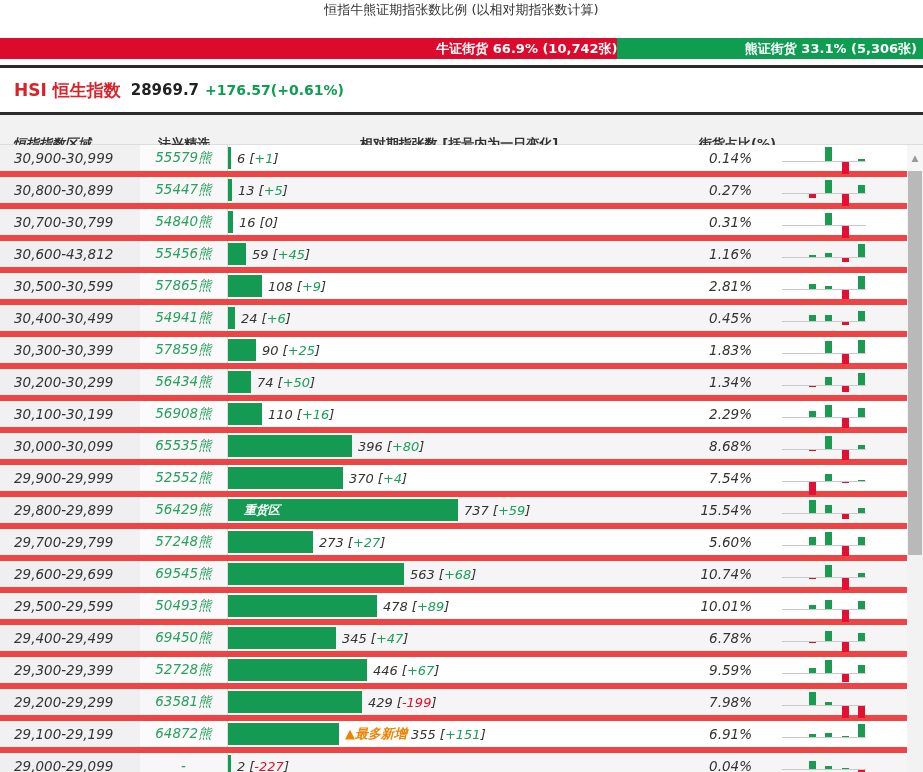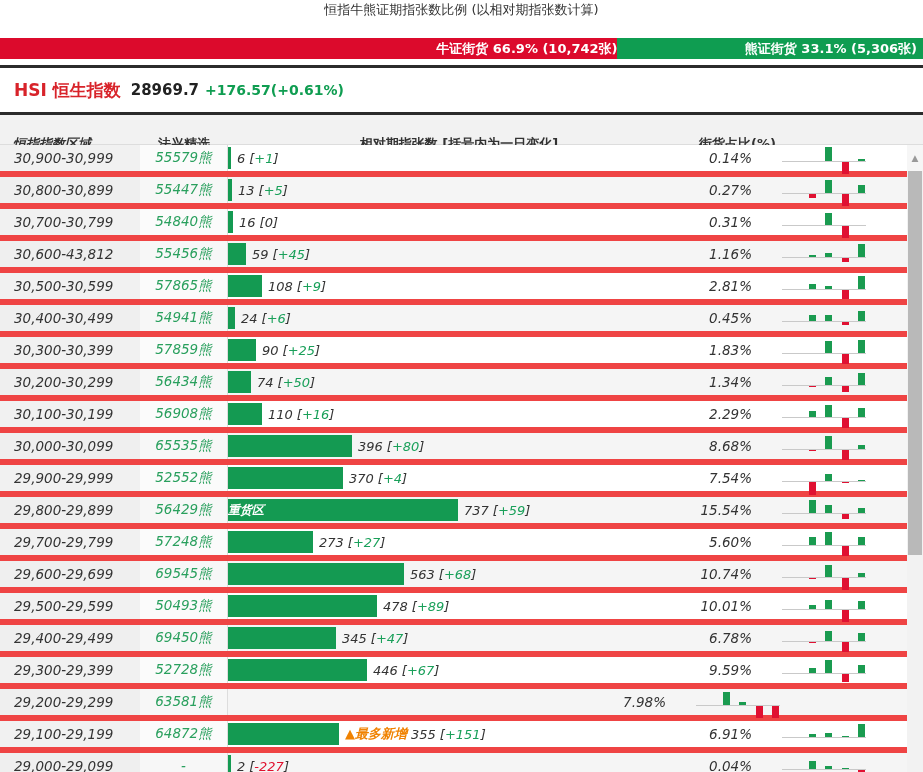--- a/index.html
+++ b/index.html
@@ -36,21 +36,21 @@
     align-items:center; background:#fff; border-bottom:6px solid #ef4444; font-size:13.5px; color:#333;font-style:italic; }
   .row.alt { background:#f5f5f5; }
   .c1 { padding-left:14px; background:#f1f1f1; height:100%; display:flex; align-items:center; }
   .row.alt .c1 { background:#efefef; }
   .c2 { text-align:center; color:#2aa05e; height:100%; display:flex; align-items:center;
         justify-content:center; border-right:1px solid:#ddd; }
   .c2 { border-right:1px solid #ddd; background:#fbfbfb; }
   .row.alt .c2 { background:#f7f7f7; }
   .c3 { display:flex; align-items:center; height:100%; overflow:hidden; white-space:nowrap; }
   .bar { background:#149a52; height:22px; margin-right:6px; flex:none; display:flex; align-items:center; }
-  .bar-tag { color:#fff; font-size:12px; font-weight:bold; padding-left:0; }
+  .bar-tag { color:#fff; font-size:12px; font-weight:bold; padding-left:16px; }
   .tag-orange { color:#f08200; font-size:13px; font-weight:bold; margin-right:4px; }
   .val { color:#333; font-size:13px; }
   .chg { font-size:13px; color:#333; margin-left:4px; }
   .chg .up { color:#1aa05a; }
   .chg .down { color:#e0112e; }
   .chg .zero { color:#333; }
   .c4 { text-align:right; padding-right:24px; font-size:13.5px; }
   .c5 { position:relative; height:100%; }
   .spark { position:absolute; left:6px; top:0; width:84px; height:32px; }
   .spark .base { position:absolute; left:0; top:16px; width:84px; height:1px; background:#c9c9c9; }
@@ -413,20 +413,25 @@
       <div class="sb up" style="left: 26.5px; height: 5px; top: 11px;"></div>
               <div class="sb up" style="left: 43px; height: 13px; top: 3px;"></div>
               <div class="sb down" style="left: 59.5px; height: 8px; top: 17px;"></div>
               <div class="sb up" style="left: 76px; height: 8px; top: 8px;"></div>
             </div>
     </div>
   </div>
         <div class="row alt">
     <div class="c1">29,200-29,299</div>
     <div class="c2">63581熊</div>
+    <div class="c3">
+      <div class="bar" style="width: 134px;"></div>
+      <span class="val">429</span>
+      <span class="chg">[<span class="down">-199</span>]</span>
+    </div>
     <div class="c4">7.98%</div>
     <div class="c5">
       <div class="spark">
         <div class="base"></div>
       <div class="sb up" style="left: 26.5px; height: 13px; top: 3px;"></div>
               <div class="sb up" style="left: 43px; height: 3px; top: 13px;"></div>
               <div class="sb down" style="left: 59.5px; height: 12px; top: 17px;"></div>
               <div class="sb down" style="left: 76px; height: 12px; top: 17px;"></div>
             </div>
     </div>

